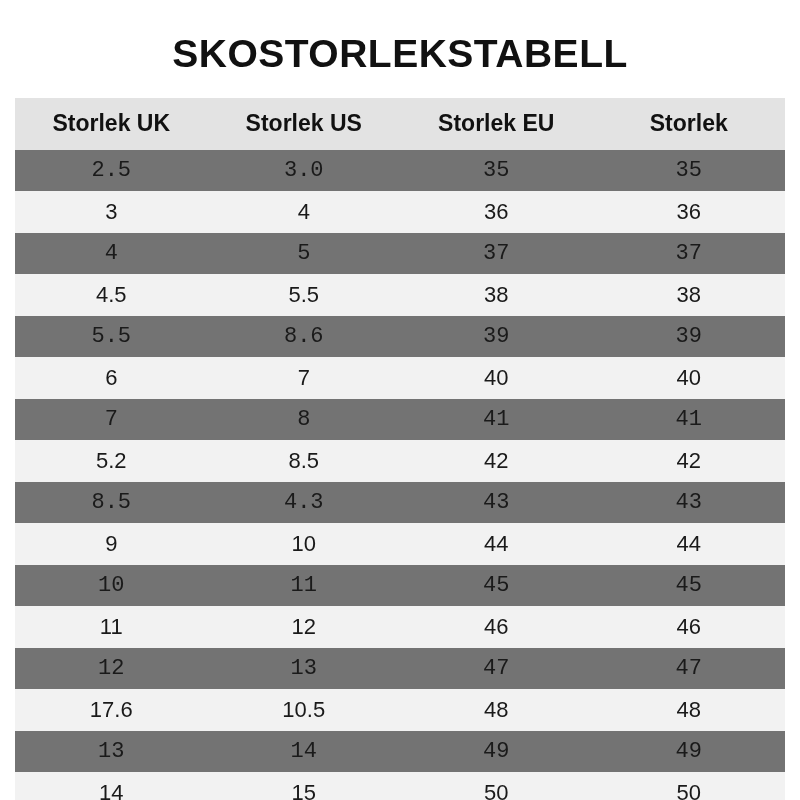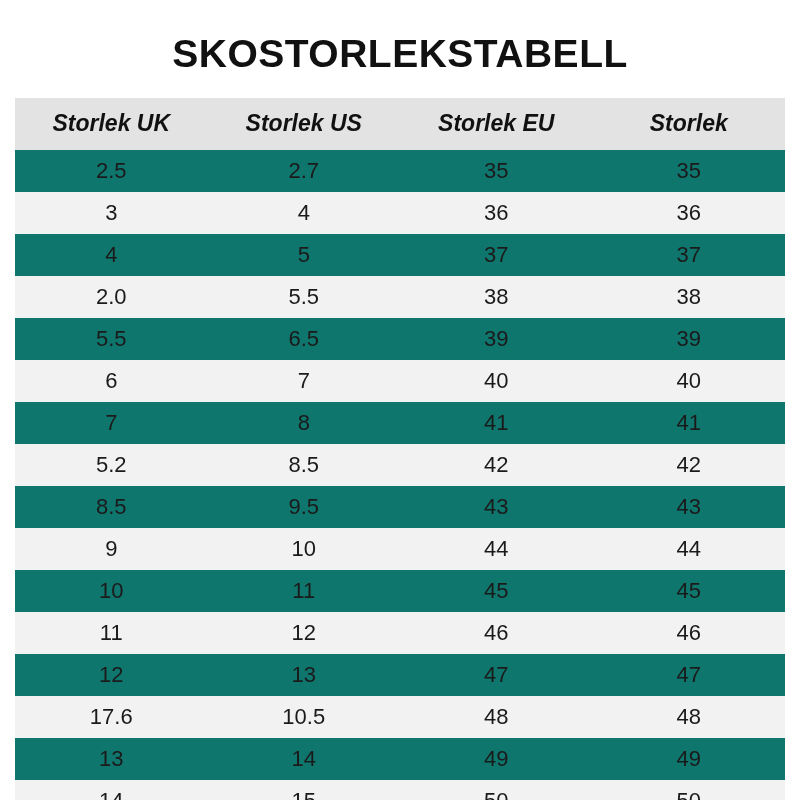--- a/index.html
+++ b/index.html
@@ -39,32 +39,32 @@
     table-layout: fixed;
   }
   table.size-table th {
     background: #e3e3e3;
     font-size: 23px;
     font-weight: bold;
     color: #111111;
     padding: 12px 0 13px 0;
     text-align: center;
     border: none;
-    font-style: italic;
   }
   table.size-table td {
     font-size: 22px;
     color: #1a1a1a;
     text-align: center;
     padding: 8px 0 8px 0;
     border: none;
     height: 23px;
   }
   table.size-table tbody tr.odd-row td {
-    background: #0f766e;
+    background: #737373;
+    font-family: Liberation Mono, monospace;
   }
   table.size-table tbody tr.even-row td {
     background: #f2f2f2;
   }
 </style>
 </head>
 <body>
 
 <div class="page">
   <h1 class="title">SKOSTORLEKSTABELL</h1>
@@ -73,45 +73,45 @@
       <tr>
         <th>Storlek UK</th>
         <th>Storlek US</th>
         <th>Storlek EU</th>
         <th>Storlek</th>
       </tr>
     </thead>
     <tbody>
       <tr class="odd-row">
         <td>2.5</td>
-        <td>2.7</td>
+        <td>3.0</td>
         <td>35</td>
         <td>35</td>
       </tr>
       <tr class="even-row">
         <td>3</td>
         <td>4</td>
         <td>36</td>
         <td>36</td>
       </tr>
       <tr class="odd-row">
         <td>4</td>
         <td>5</td>
         <td>37</td>
         <td>37</td>
       </tr>
       <tr class="even-row">
-        <td>2.0</td>
+        <td>4.5</td>
         <td>5.5</td>
         <td>38</td>
         <td>38</td>
       </tr>
       <tr class="odd-row">
         <td>5.5</td>
-        <td>6.5</td>
+        <td>8.6</td>
         <td>39</td>
         <td>39</td>
       </tr>
       <tr class="even-row">
         <td>6</td>
         <td>7</td>
         <td>40</td>
         <td>40</td>
       </tr>
       <tr class="odd-row">
@@ -121,21 +121,21 @@
         <td>41</td>
       </tr>
       <tr class="even-row">
         <td>5.2</td>
         <td>8.5</td>
         <td>42</td>
         <td>42</td>
       </tr>
       <tr class="odd-row">
         <td>8.5</td>
-        <td>9.5</td>
+        <td>4.3</td>
         <td>43</td>
         <td>43</td>
       </tr>
       <tr class="even-row">
         <td>9</td>
         <td>10</td>
         <td>44</td>
         <td>44</td>
       </tr>
       <tr class="odd-row">

